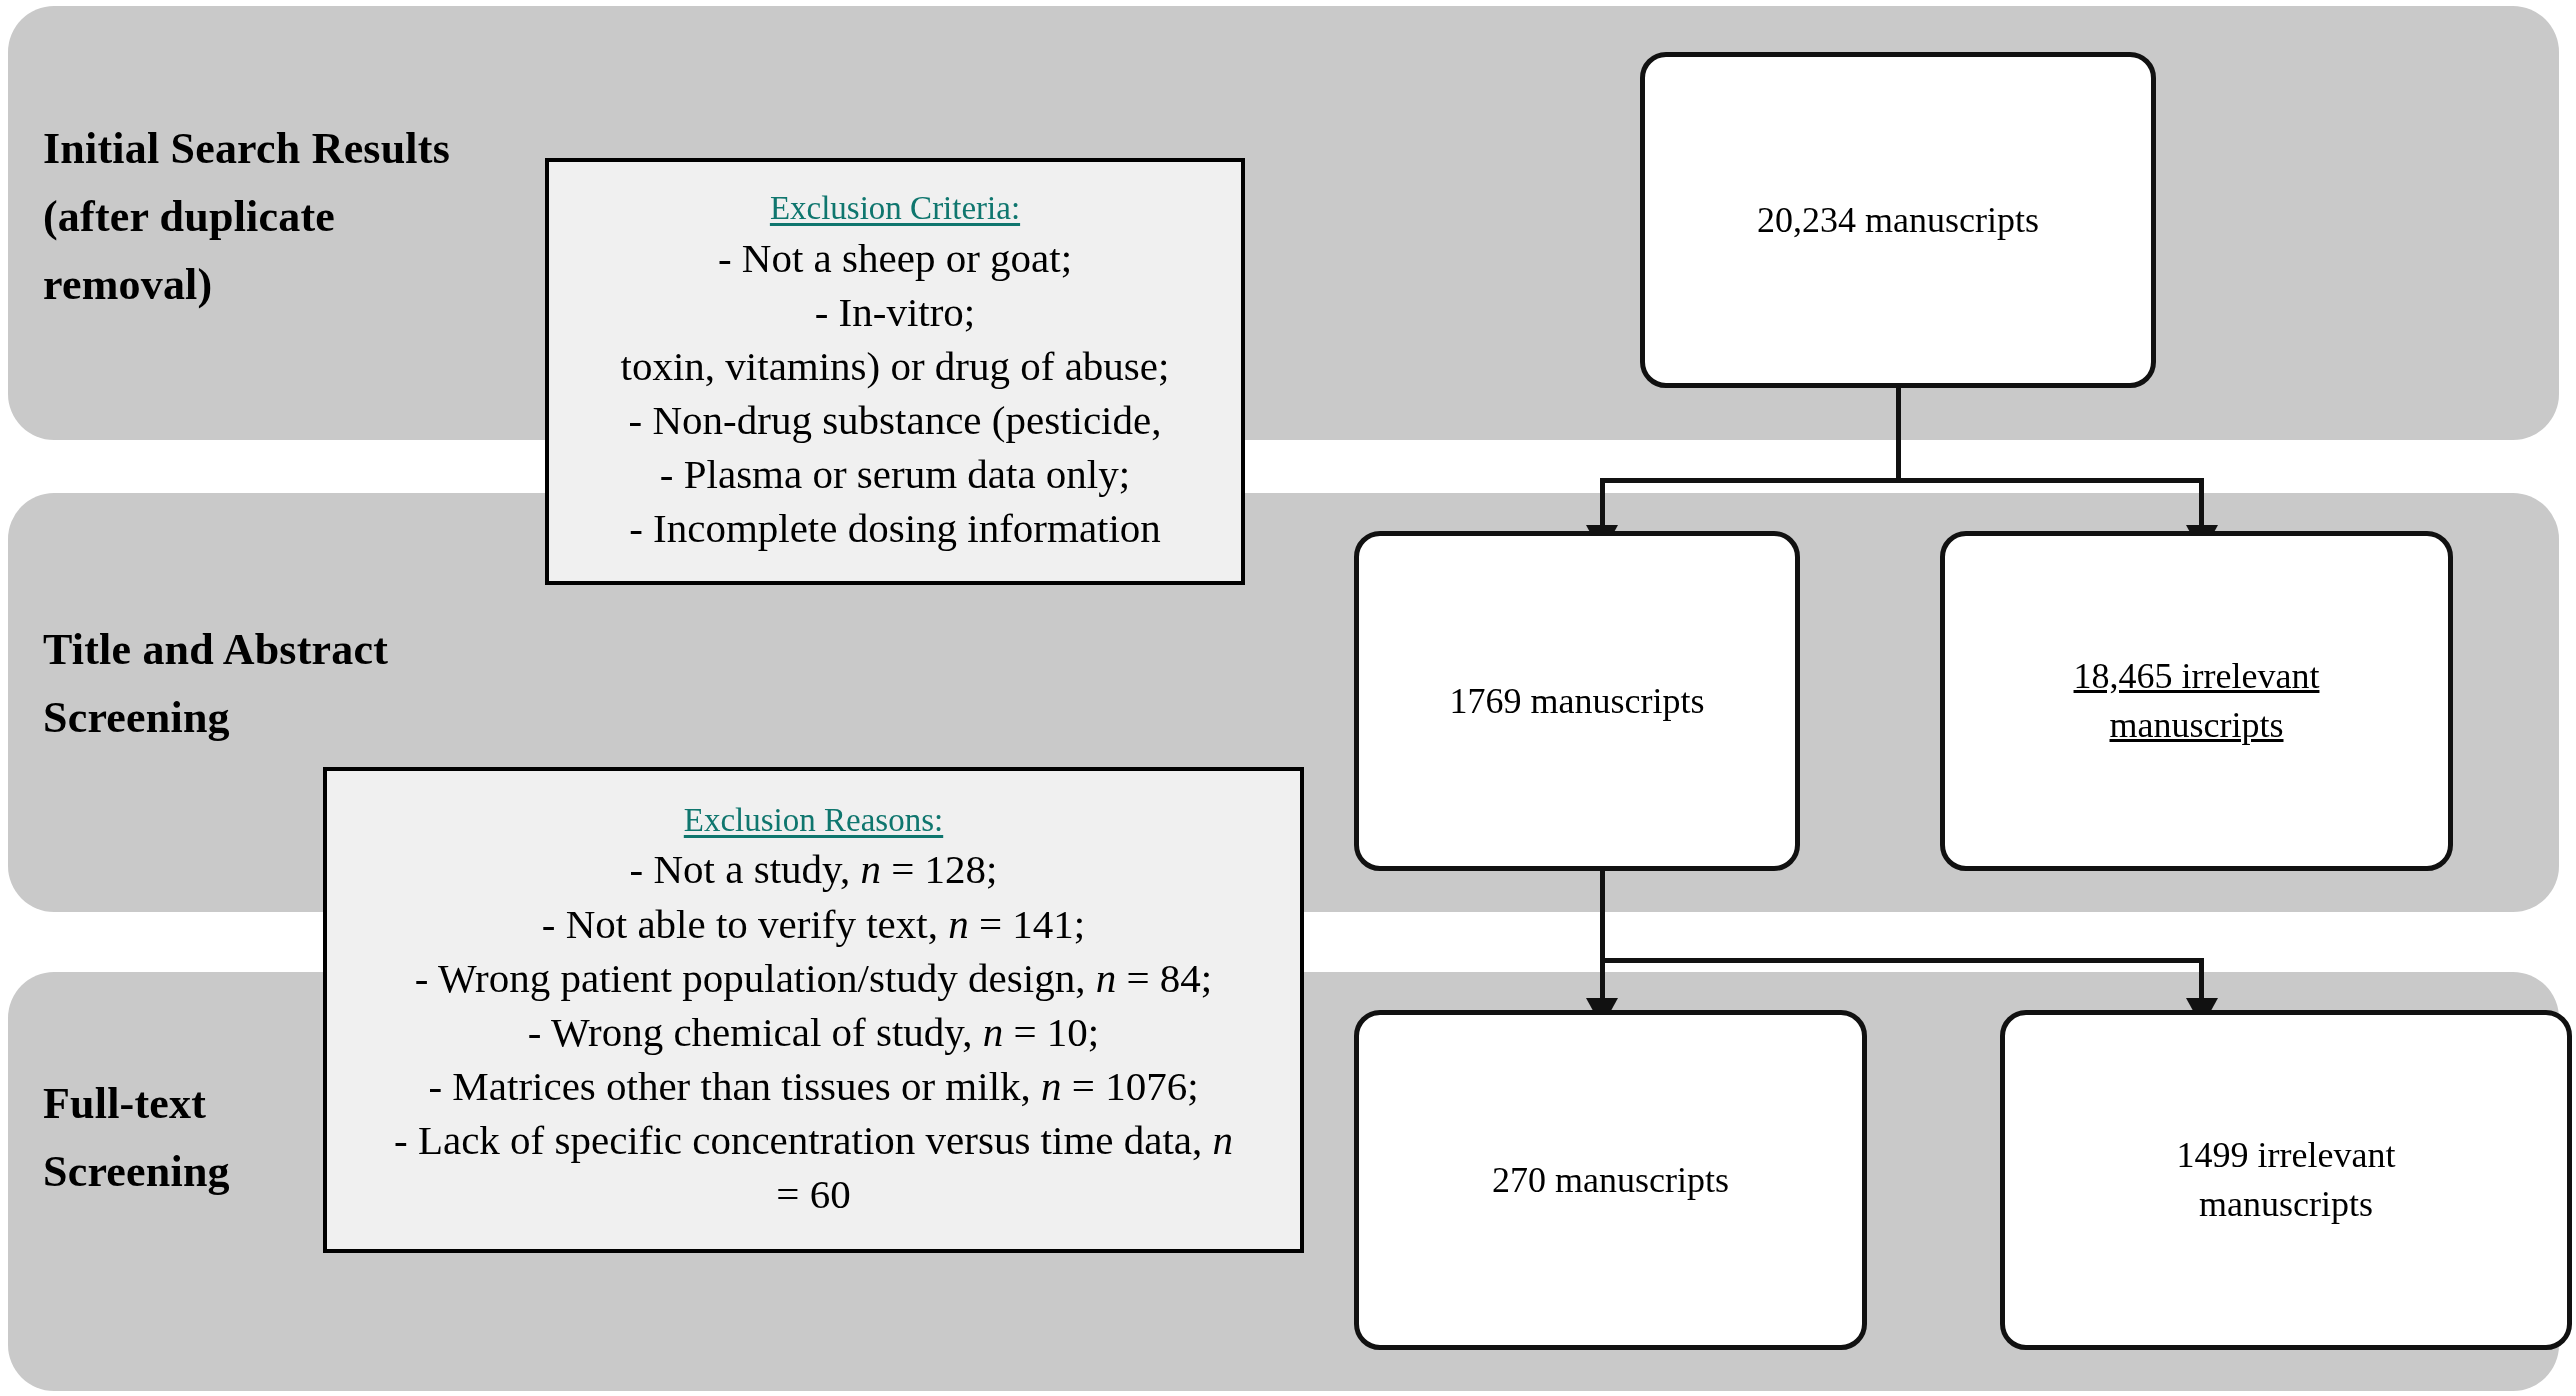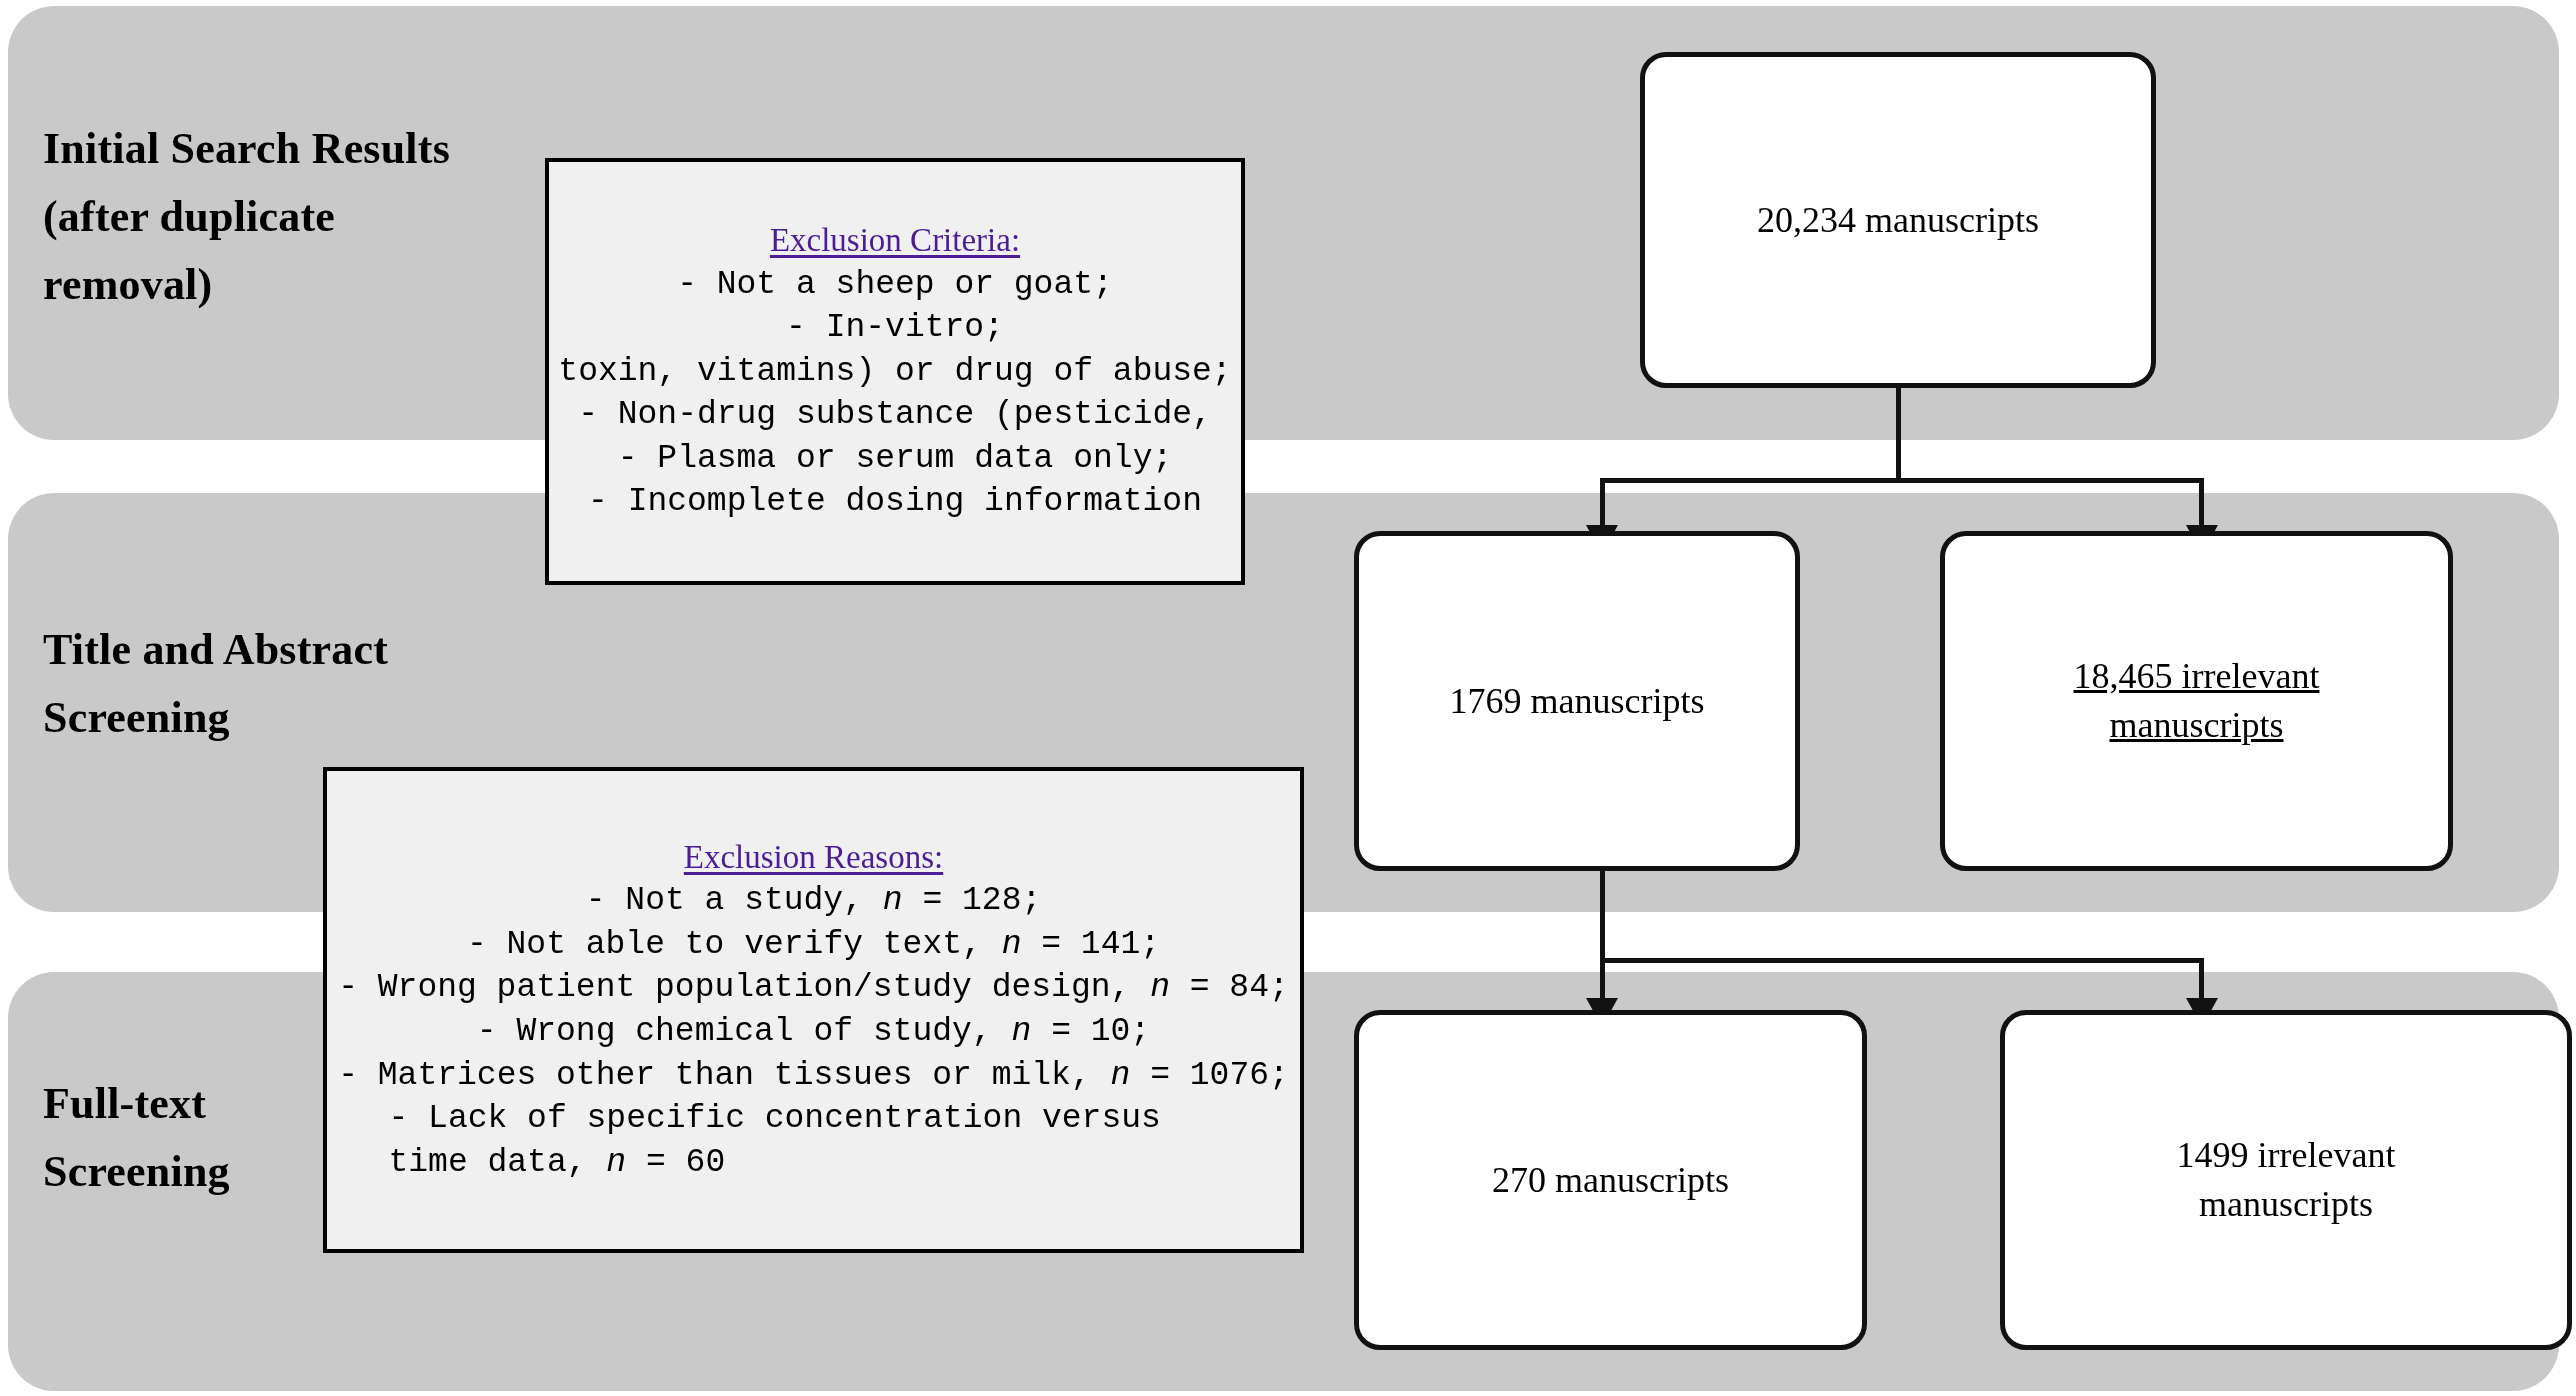--- a/index.html
+++ b/index.html
@@ -43,29 +43,29 @@
     flex-direction: column;
     align-items: center;
     justify-content: center;
     padding: 4.6px 7.6px;
   }
   .note-title {
     text-decoration: underline;
     text-underline-offset: 3.8px;
     font-size: 33px;
     line-height: 1.32;
-    color: #4c1d95;
+    color: #0f766e;
     text-align: center;
   }
   .note-line {
-    font-size: 33px;
+    font-size: 41px;
     line-height: 1.32;
     color: #000;
+    text-align: center;
     white-space: nowrap;
-    font-family: Liberation Mono, monospace;
   }
   .note-line.wrap { white-space: normal; }
   .note-line i { font-style: italic; }
 
   
   .result-box {
     position: absolute;
     background: #ffffff;
     border: 5.3px solid #111111;
     border-radius: 26px;

